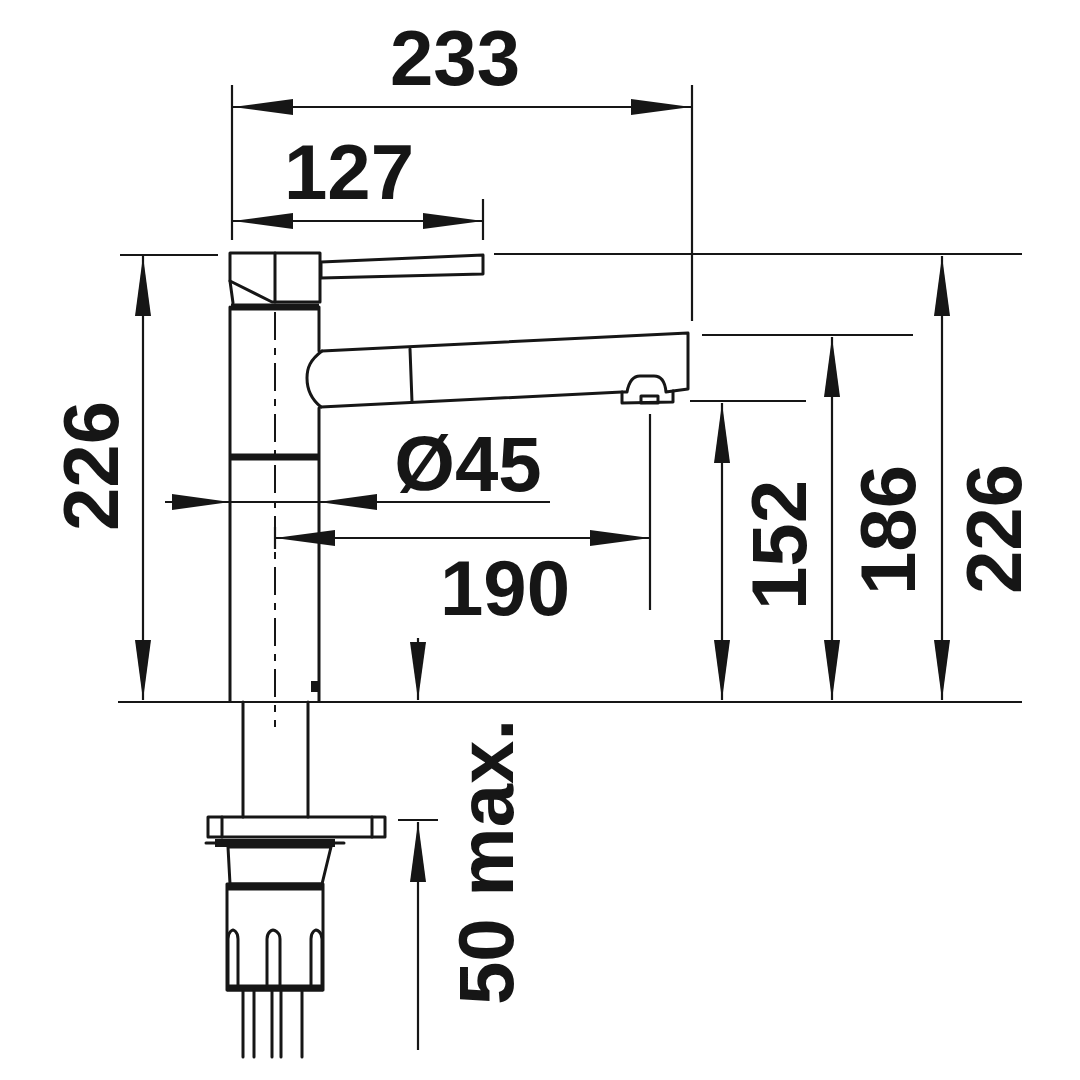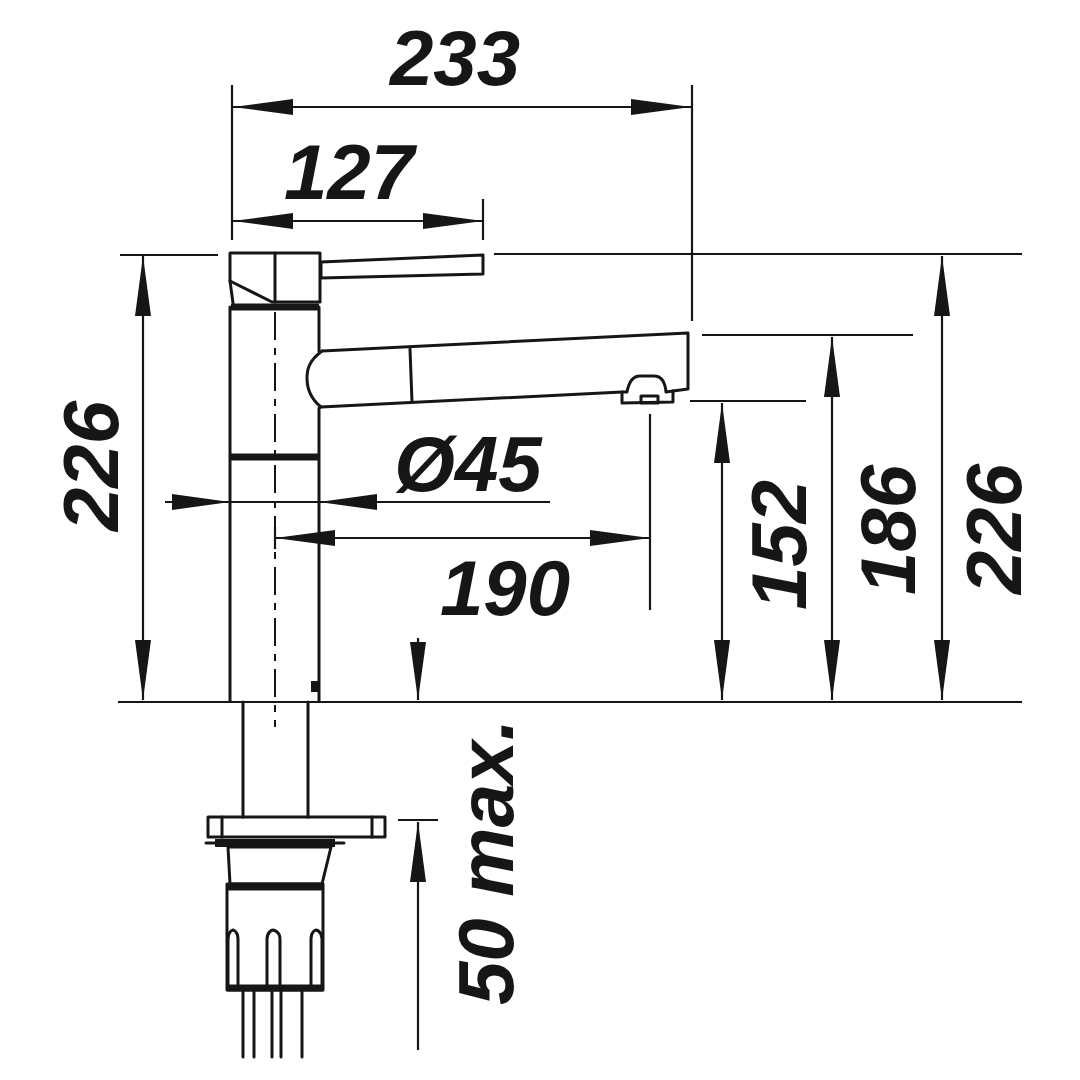--- a/index.html
+++ b/index.html
@@ -6,21 +6,20 @@
     margin: 0;
     padding: 0;
     background: #ffffff;
   }
   .stage {
     position: relative;
     width: 1080px;
     height: 1080px;
     background: #ffffff;
     overflow: hidden;
-    font-style: italic;
   }
   svg { display: block; }
   .outline {
     fill: none;
     stroke: #161616;
     stroke-width: 3;
     stroke-linejoin: round;
     stroke-linecap: round;
   }
   .thickline {

